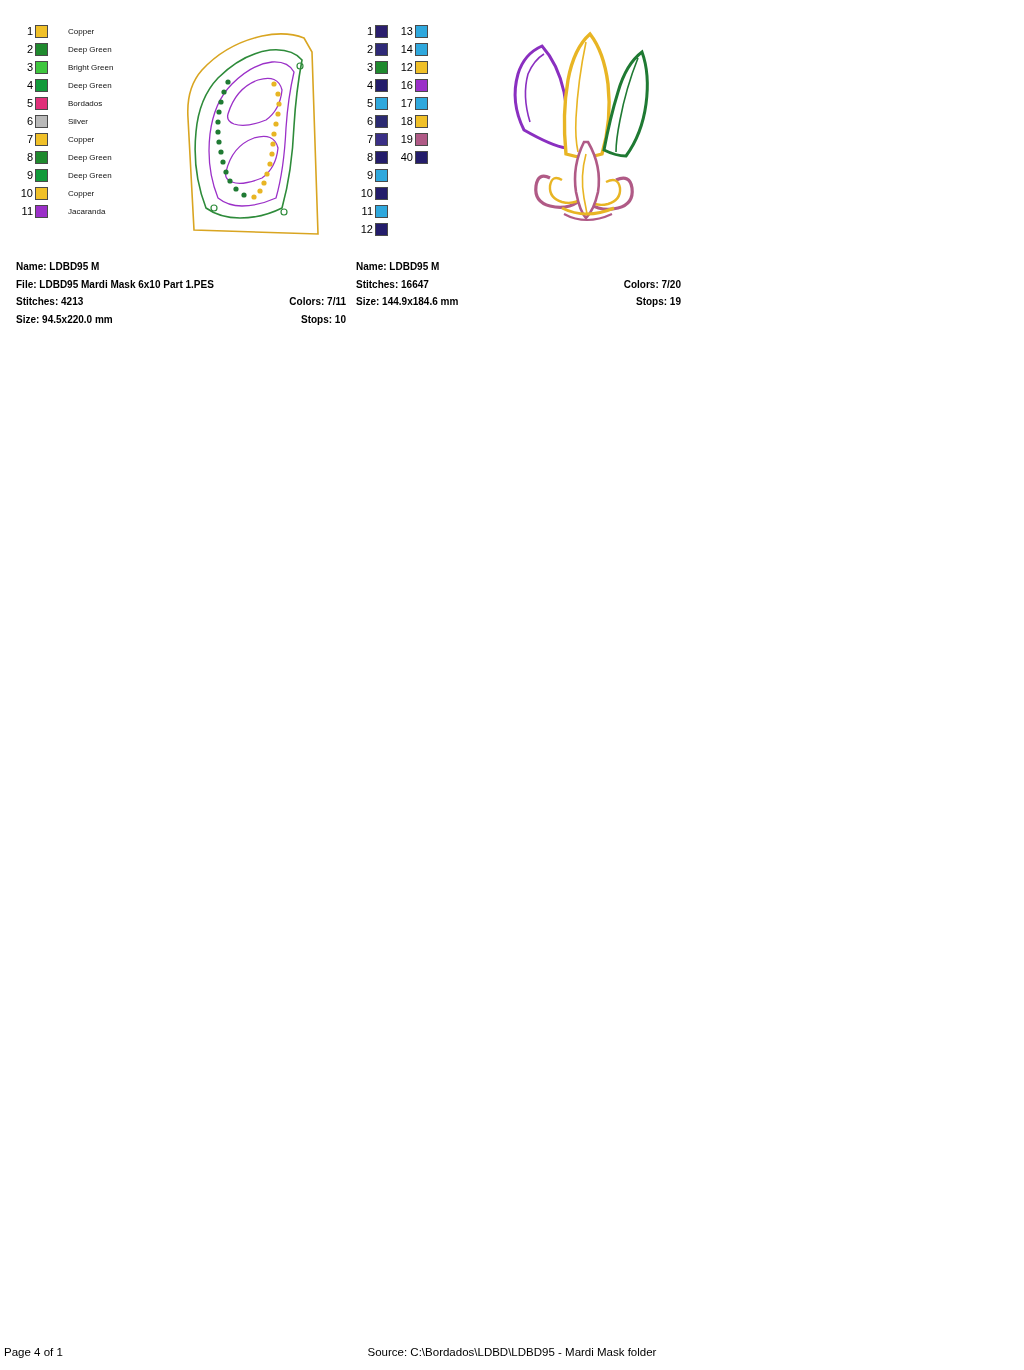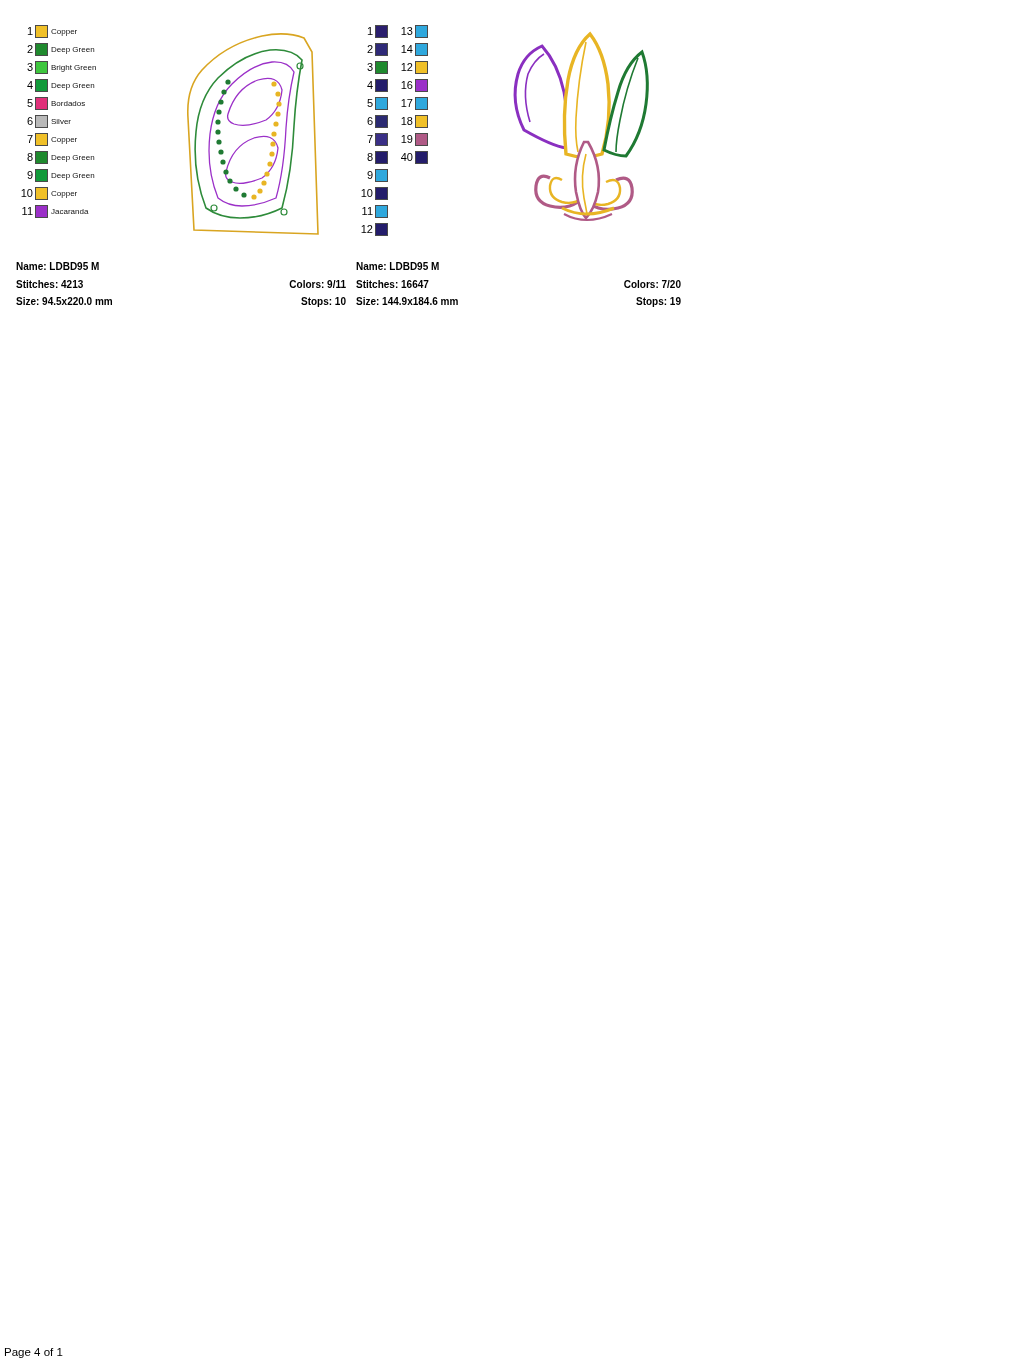--- a/index.html
+++ b/index.html
@@ -60,21 +60,21 @@
   }
   .swatch {
     width: 13px;
     height: 13px;
     border: 1px solid #4a4a4a;
     box-sizing: border-box;
   }
   .cname {
     font-size: 8px;
     line-height: 9px;
-    padding-left: 3px;
+    padding-left: 20px;
     color: #111;
     white-space: nowrap;
   }
 
   
   .artwork {
     position: absolute;
     top: 0;
   }
   #artwork-1 { left: 150px; width: 170px; height: 220px; }
@@ -229,22 +229,25 @@
           <circle cx="118" cy="190" r="3" fill="none" stroke="#2e8b3a" stroke-width="1.2"></circle>
         </svg>
       </div>
     </div>
 
     <div class="info">
       <div class="line">
         <span>Name: LDBD95 M</span>
       </div>
       <div class="line">
+        <span>File: LDBD95 Mardi Mask 6x10 Part 1.PES</span>
+      </div>
+      <div class="line">
         <span>Stitches: 4213</span>
-        <span>Colors: 9/11</span>
+        <span>Colors: 7/11</span>
       </div>
       <div class="line">
         <span>Size: 94.5x220.0 mm</span>
         <span>Stops: 10</span>
       </div>
     </div>
   </div>
 
   <div class="design" id="design-2">
     <div class="art-row">
@@ -372,16 +375,17 @@
       </div>
       <div class="line">
         <span>Size: 144.9x184.6 mm</span>
         <span>Stops: 19</span>
       </div>
     </div>
   </div>
 
   <div class="footer">
     <div class="fl">Page 4 of 1</div>
+    <div class="fc">Source: C:\Bordados\LDBD\LDBD95 - Mardi Mask folder</div>
     <div class="fr">16/01/2025</div>
   </div>
 
 </div>
 
 </body></html>

